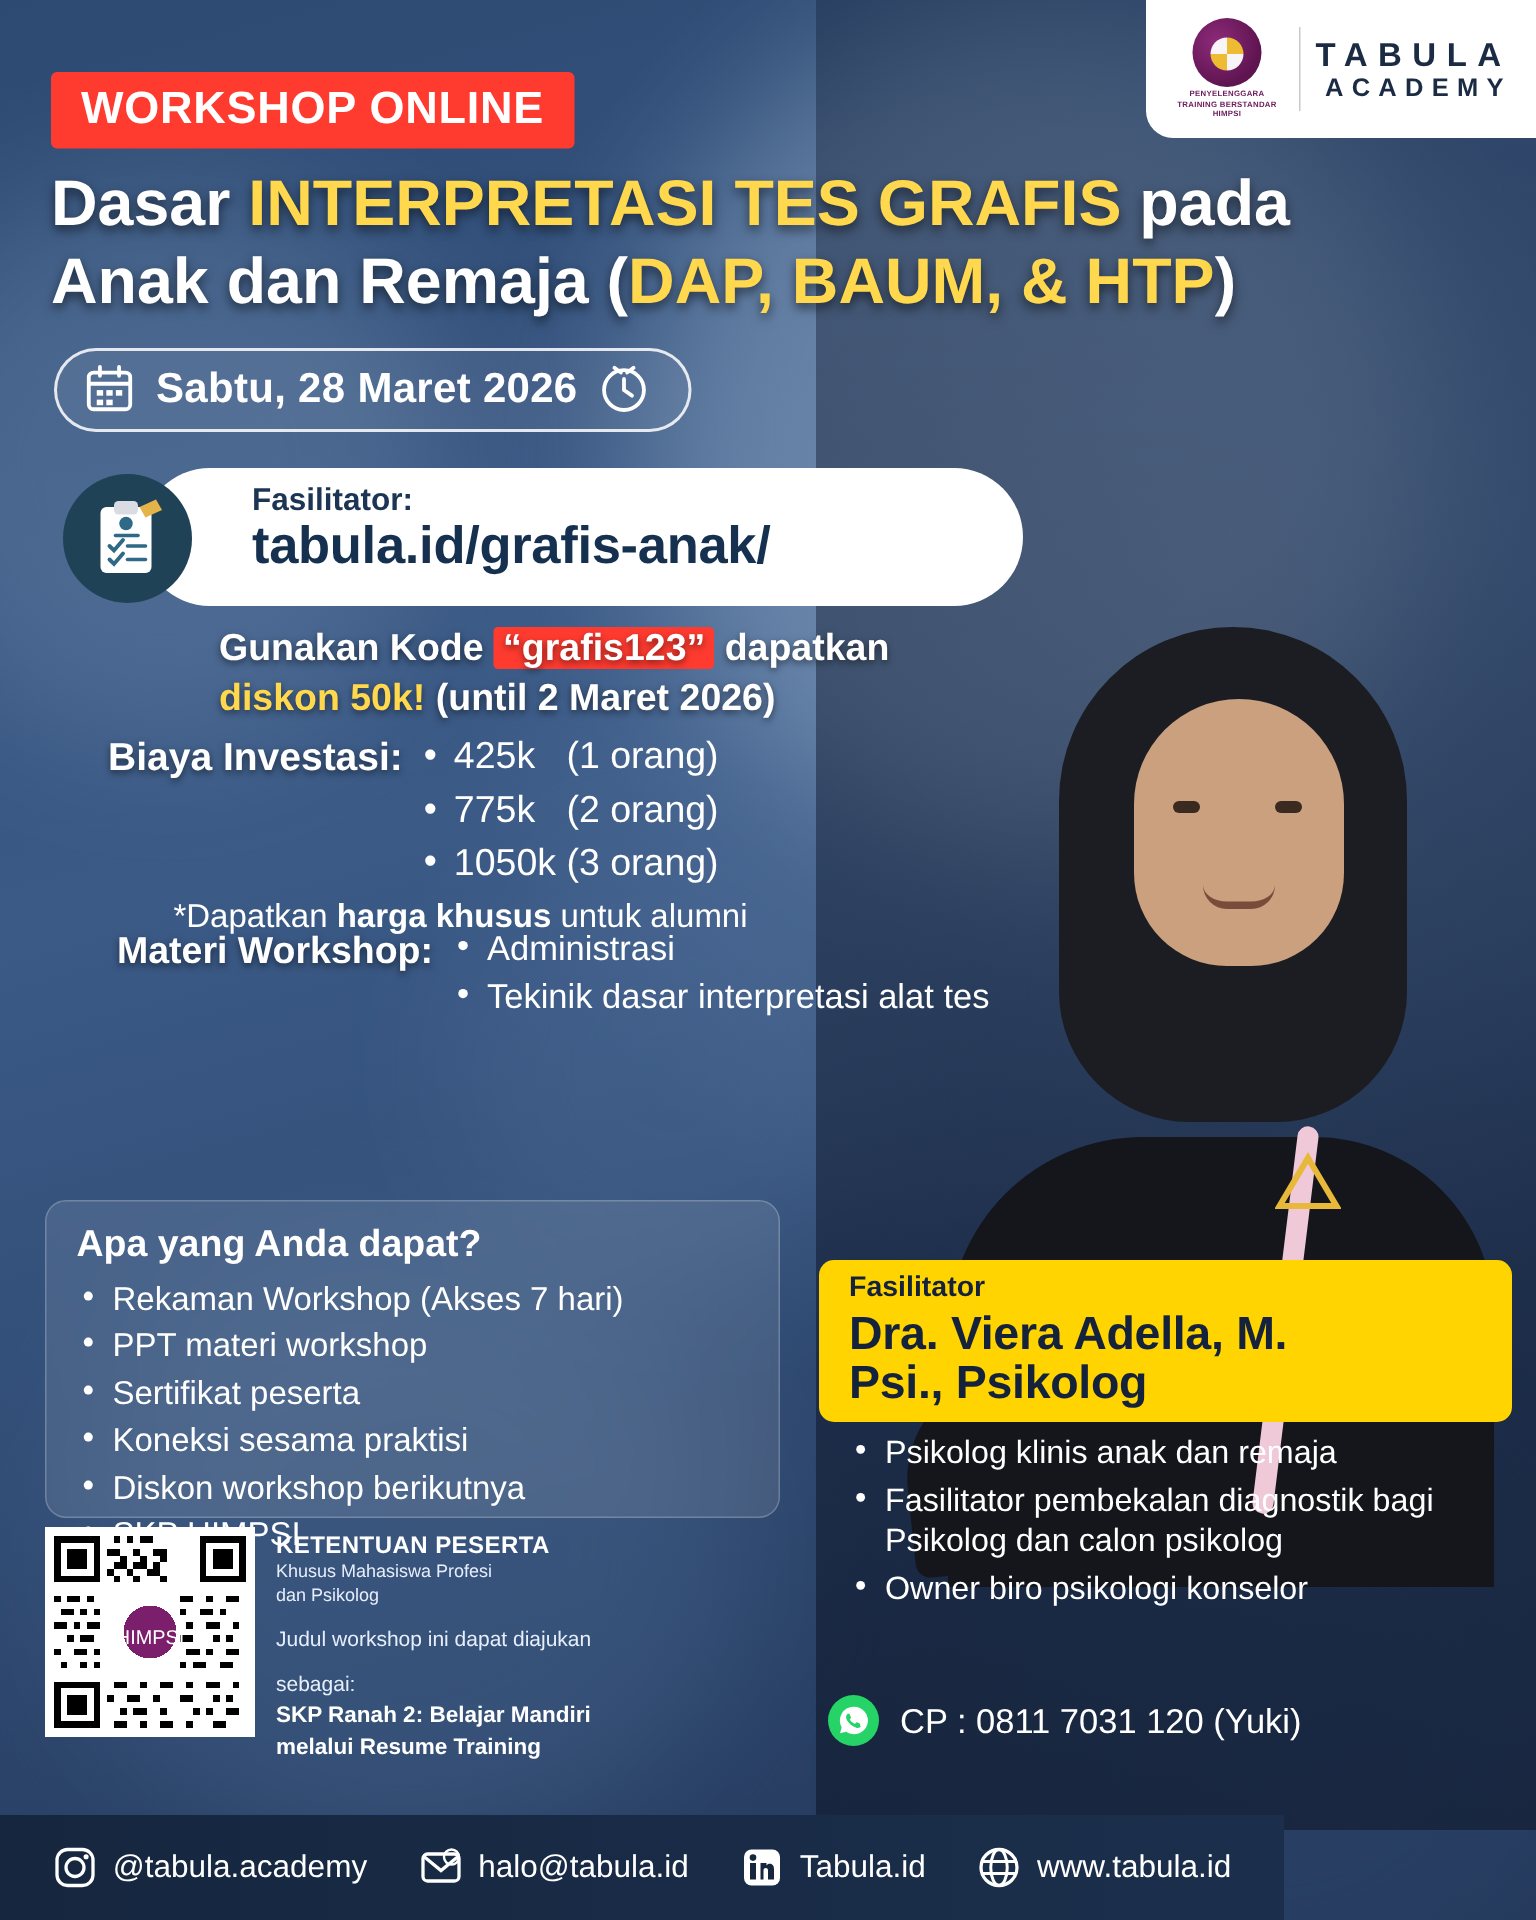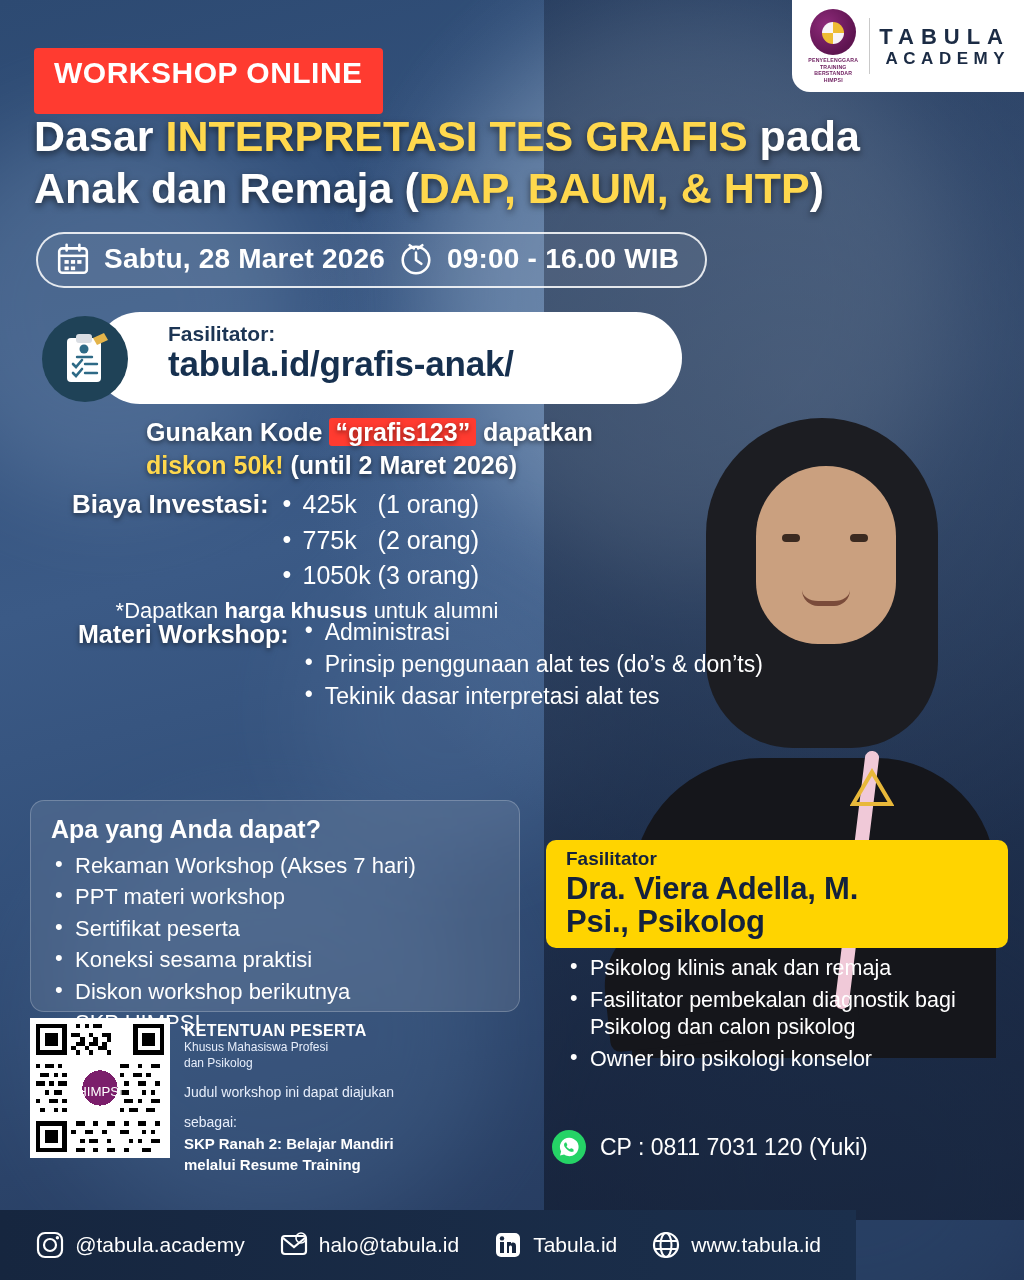--- a/index.html
+++ b/index.html
@@ -30,21 +30,21 @@
 
   .right-dark {
     position:absolute; right:0; top:0; width:480px; height:1220px;
     background: linear-gradient(200deg, rgba(20,32,56,.35), rgba(14,22,40,.62));
     pointer-events:none;
   }
 
   
   .logo-bar {
     position: absolute; right: 0; top: 0;
-    width: 232px; height: 92px;
+    width: 260px; height: 92px;
     background: #ffffff;
     border-bottom-left-radius: 18px;
     display: flex; align-items: center; gap: 10px;
     padding: 6px 14px 6px 16px;
   }
   .himpsi-logo { width: 76px; text-align: center; }
   .himpsi-circle {
     width: 46px; height: 46px; border-radius: 50%;
     background: radial-gradient(circle at 35% 35%, #8e2a7a, #5e1450 70%);
     margin: 0 auto 2px; position: relative;
@@ -58,21 +58,21 @@
   .himpsi-text { font-size: 5.2px; letter-spacing: .2px; color:#6b1a5c; line-height:1.25; font-weight:700;}
   .logo-div { width:1px; height:56px; background:#c9c9c9; }
   .tabula-logo { line-height: 1.15; }
   .tabula-1 { font-size: 22px; letter-spacing: 7px; color:#1b2b44; font-weight:700; }
   .tabula-2 { font-size: 17px; letter-spacing: 5.5px; color:#1b2b44; font-weight:700; text-align:right;}
 
   
   .wo-badge {
     position: absolute; left: 34px; top: 48px;
     background: #ff3b30; color:#fff; font-weight: 800; font-size: 30px;
-    letter-spacing: .5px; padding: 8px 20px 24px; border-radius: 4px;
+    letter-spacing: .5px; padding: 8px 20px 9px; border-radius: 4px;
   }
   .title {
     position: absolute; left: 34px; top: 110px; width: 860px;
     font-size: 43px; font-weight: 800; line-height: 1.22;
     text-shadow: 0 3px 7px rgba(0,0,0,.55);
   }
   .hl { color: #ffd84d; }
   .wht { color:#ffffff; }
 
   
@@ -251,21 +251,20 @@
       <rect x="20" y="17" width="4" height="3.5" fill="#fff"></rect>
         <rect x="8" y="23" width="4" height="3.5" fill="#fff"></rect>
       <rect x="14" y="23" width="4" height="3.5" fill="#fff"></rect>
     </svg>
     <span class="txt">Sabtu, 28 Maret 2026</span>
     <svg class="icon-clock" viewBox="0 0 32 32">
       <circle cx="16" cy="17" r="12.5" fill="none" stroke="#fff" stroke-width="2.4"></circle>
       <path d="M16 10 v7 l5 3.5" fill="none" stroke="#fff" stroke-width="2.4" stroke-linecap="round"></path>
       <path d="M10 3 l4 3 M22 3 l-4 3" stroke="#fff" stroke-width="2.4" stroke-linecap="round"></path>
     </svg>
-    <span class="txt">09:00 - 16.00 WIB</span>
   </div>
 
   <div class="reg-wrap">
     <div class="reg-white"></div>
     <div class="reg-icon-circle">
       <svg width="50" height="54" viewBox="0 0 50 54">
         <rect x="7" y="6" width="34" height="44" rx="4" fill="#fff"></rect>
         <rect x="16" y="2" width="16" height="9" rx="3" fill="#d9dde3"></rect>
         <circle cx="24" cy="17" r="4.5" fill="#2e6a86"></circle>
         <path d="M17 25 h15" stroke="#2e6a86" stroke-width="2.4" stroke-linecap="round"></path>
@@ -298,21 +297,20 @@
     </div>
     <div class="invest-note">
       <span>*Dapatkan </span><b>harga khusus</b><span> untuk alumni</span>
     </div>
   </div>
 
   <div class="materi">
     <div class="materi-label">Materi Workshop:</div>
     <ul class="materi-list">
       <li>Administrasi</li>
-      <li>Prinsip penggunaan alat tes (do’s &amp; don’ts)</li>
       <li>Tekinik dasar interpretasi alat tes</li>
     </ul>
   </div>
 
   <div class="benefits">
     <h3>Apa yang Anda dapat?</h3>
     <ul>
       <li><b>Rekaman</b><span> Workshop (Akses 7 hari)</span></li>
       <li><b>PPT materi</b><span> workshop</span></li>
       <li><b>Sertifikat</b><span> peserta</span></li>

